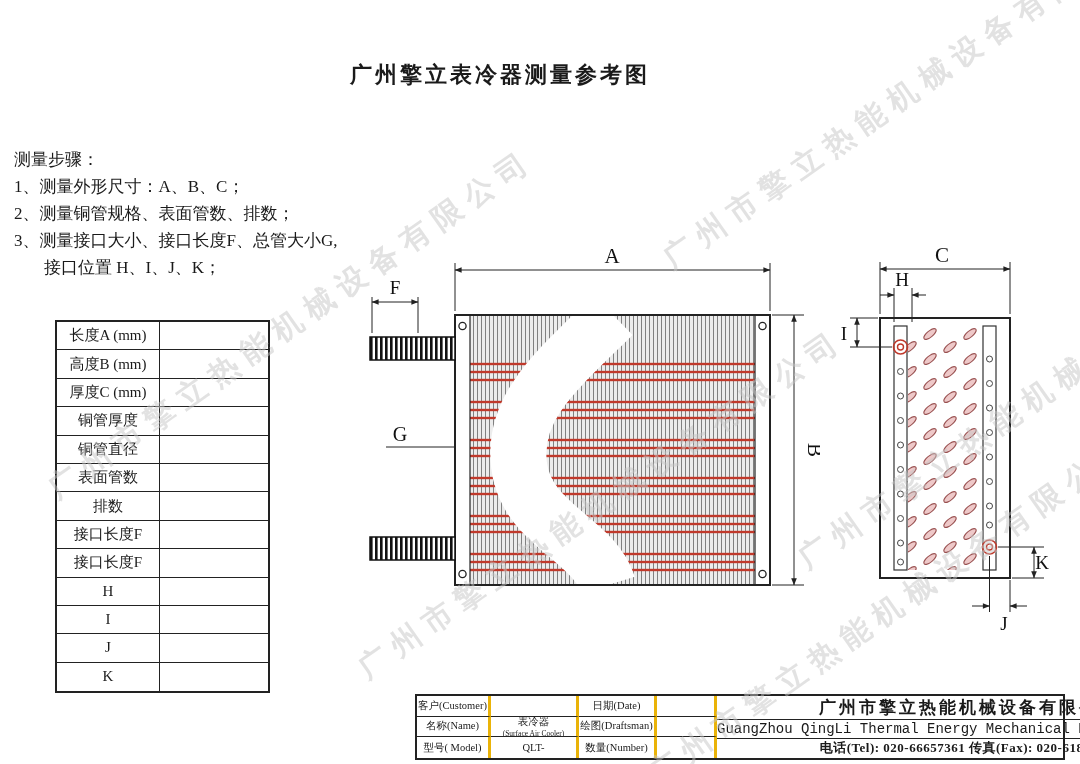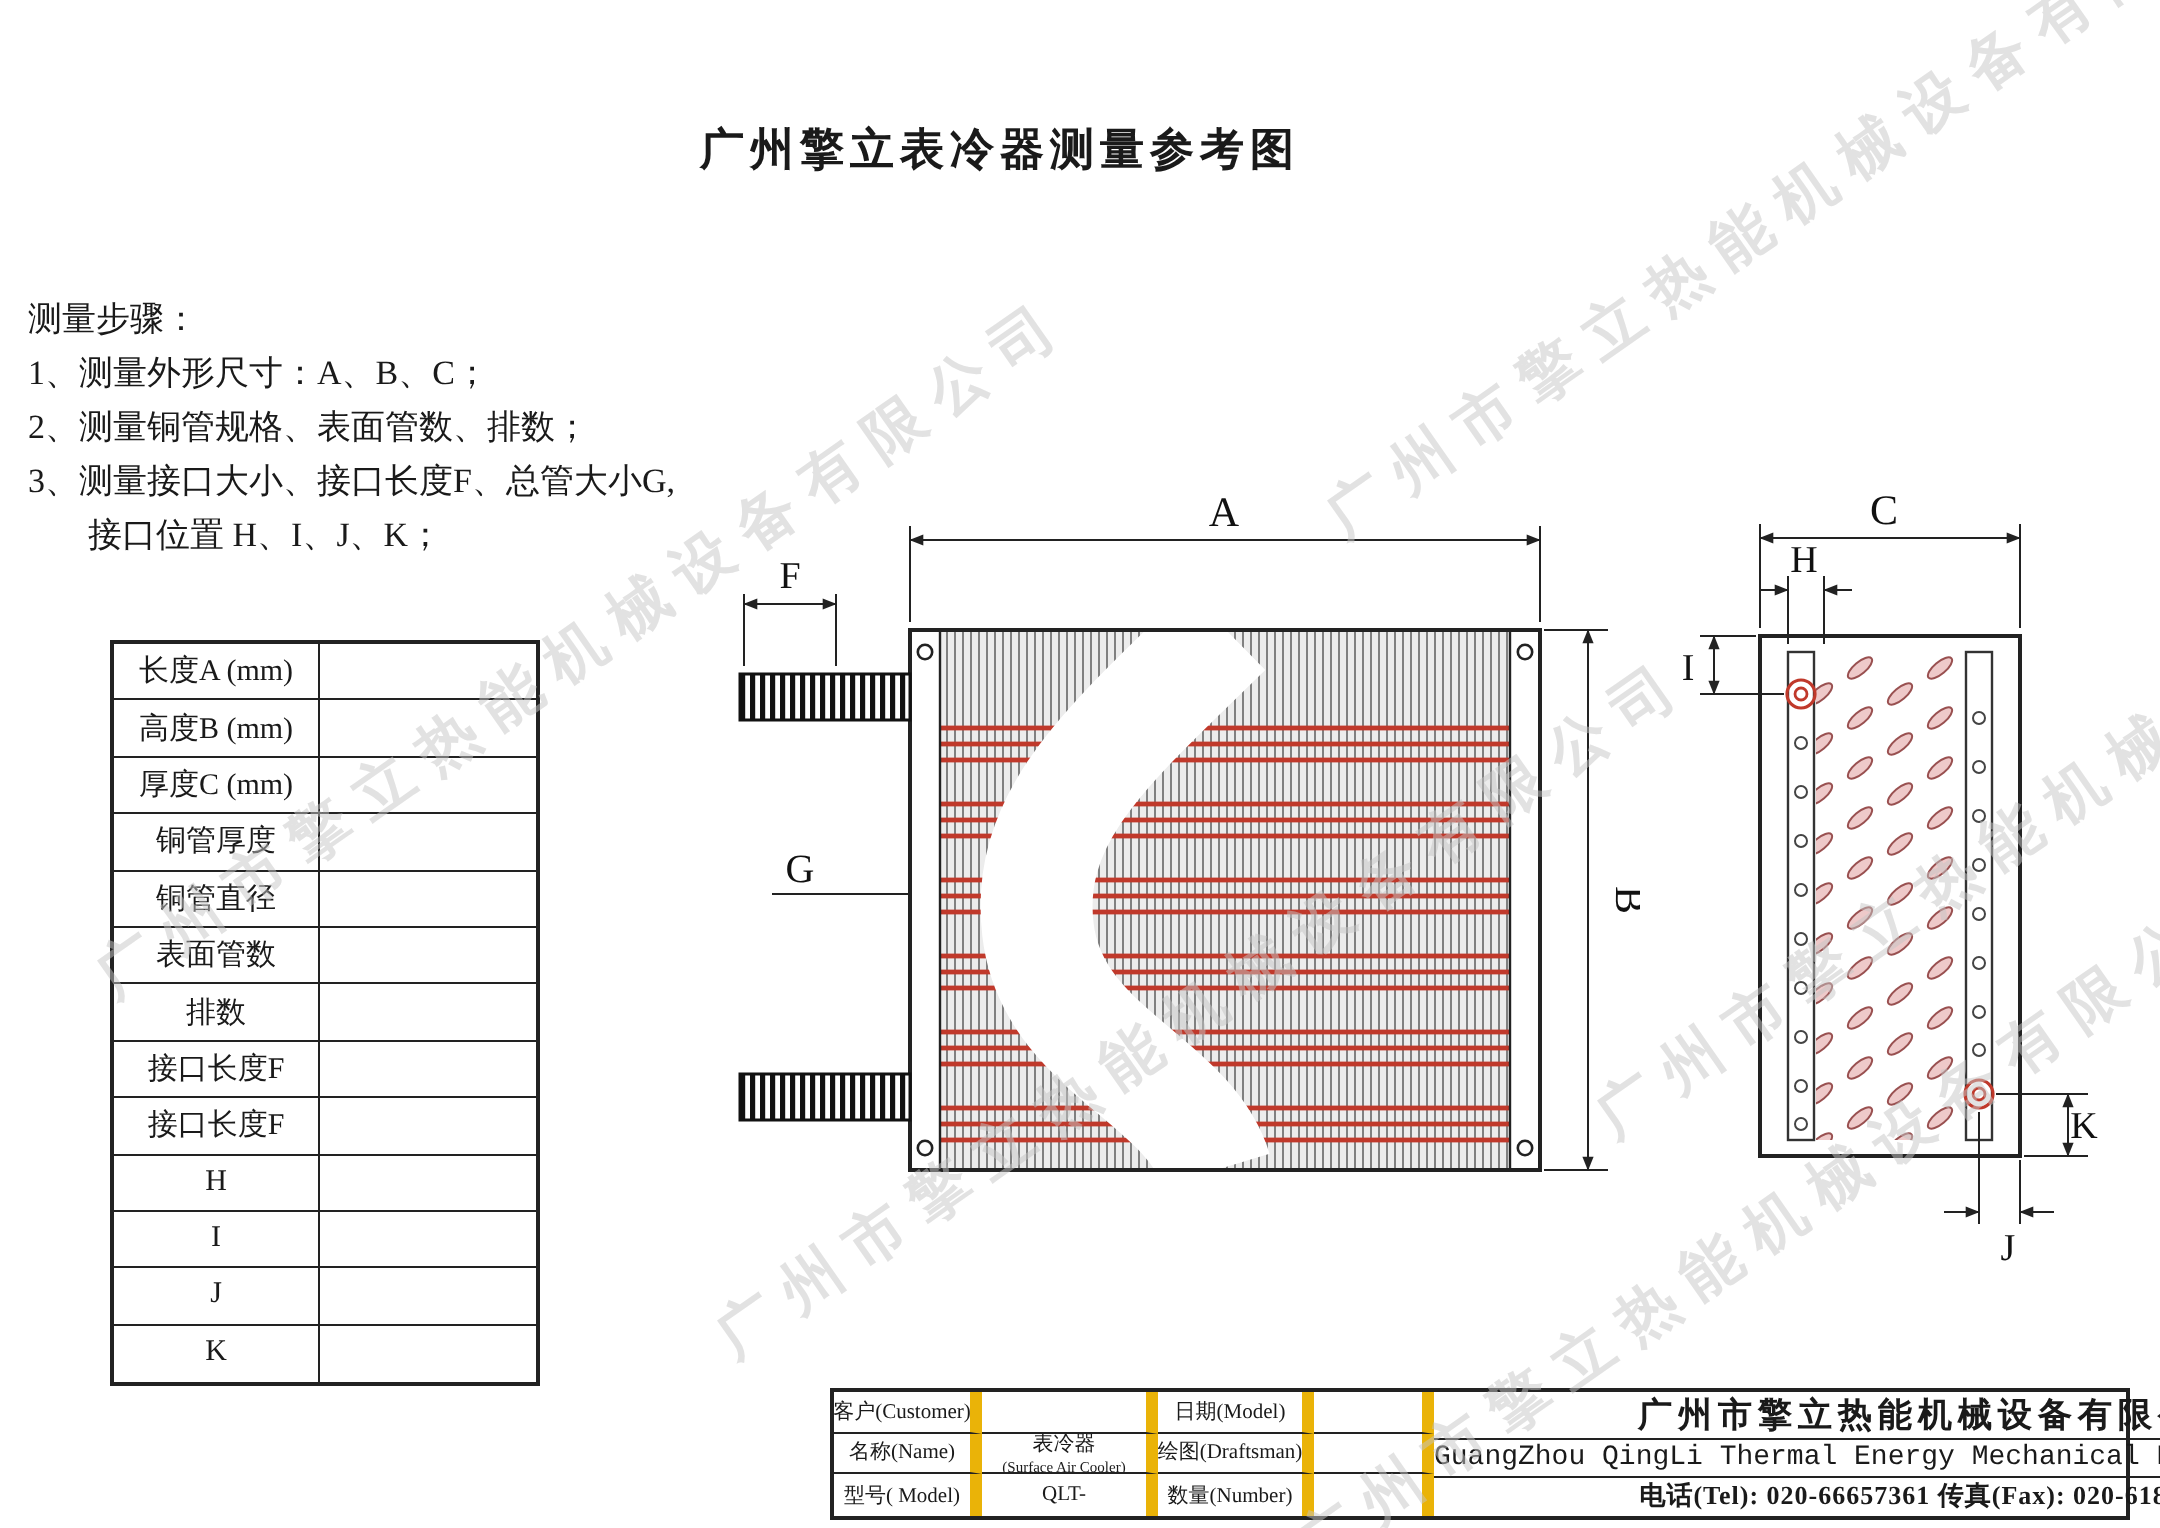--- a/index.html
+++ b/index.html
@@ -49,21 +49,21 @@
   .side-view  { position:absolute; left:820px; top:240px; z-index:1; }
   svg text { font-family:"Liberation Serif", serif; fill:#111; }
 
   
   .title-block {
     position:absolute; left:415px; top:694px; width:650px; height:66px; z-index:2;
     border:2px solid #222; display:flex; background:transparent; font-family:"Liberation Serif", serif;
   }
   .tb-left { width:300px; display:grid; grid-template-columns:74px 88px 78px 60px; grid-auto-rows:1fr; }
   .tb-cell {
-    border-right:6px solid #eab308; border-bottom:1px solid #222;
+    border-right:3px solid #eab308; border-bottom:1px solid #222;
     display:flex; flex-direction:column; align-items:center; justify-content:center;
     font-size:10.5px; white-space:nowrap; overflow:hidden;
   }
   .tb-cell.bottom { border-bottom:none; }
   .tb-name-en { font-size:7.5px; }
   .tb-right { flex:1; display:flex; flex-direction:column; }
   .tb-company-cn {
     flex:1.2; display:flex; align-items:center; justify-content:center;
     font-size:17px; font-weight:bold; letter-spacing:3px; border-bottom:1px solid #222; white-space:nowrap;
   }
@@ -294,21 +294,21 @@
     <line x1="152" y1="366" x2="169.5" y2="366" marker-end="url(#arr)"></line>
     <line x1="207" y1="366" x2="190" y2="366" marker-end="url(#arr)"></line>
   </g>
   <text x="184" y="390" text-anchor="middle" font-size="19">J</text>
 </svg>
 
 <div class="title-block">
   <div class="tb-left">
     <div class="tb-cell">客户(Customer)</div>
     <div class="tb-cell"></div>
-    <div class="tb-cell">日期(Model)</div>
+    <div class="tb-cell">日期(Date)</div>
     <div class="tb-cell"></div>
 
     <div class="tb-cell">名称(Name)</div>
     <div class="tb-cell">
       <span>表冷器</span>
       <span class="tb-name-en">(Surface Air Cooler)</span>
     </div>
     <div class="tb-cell">绘图(Draftsman)</div>
     <div class="tb-cell"></div>
 

